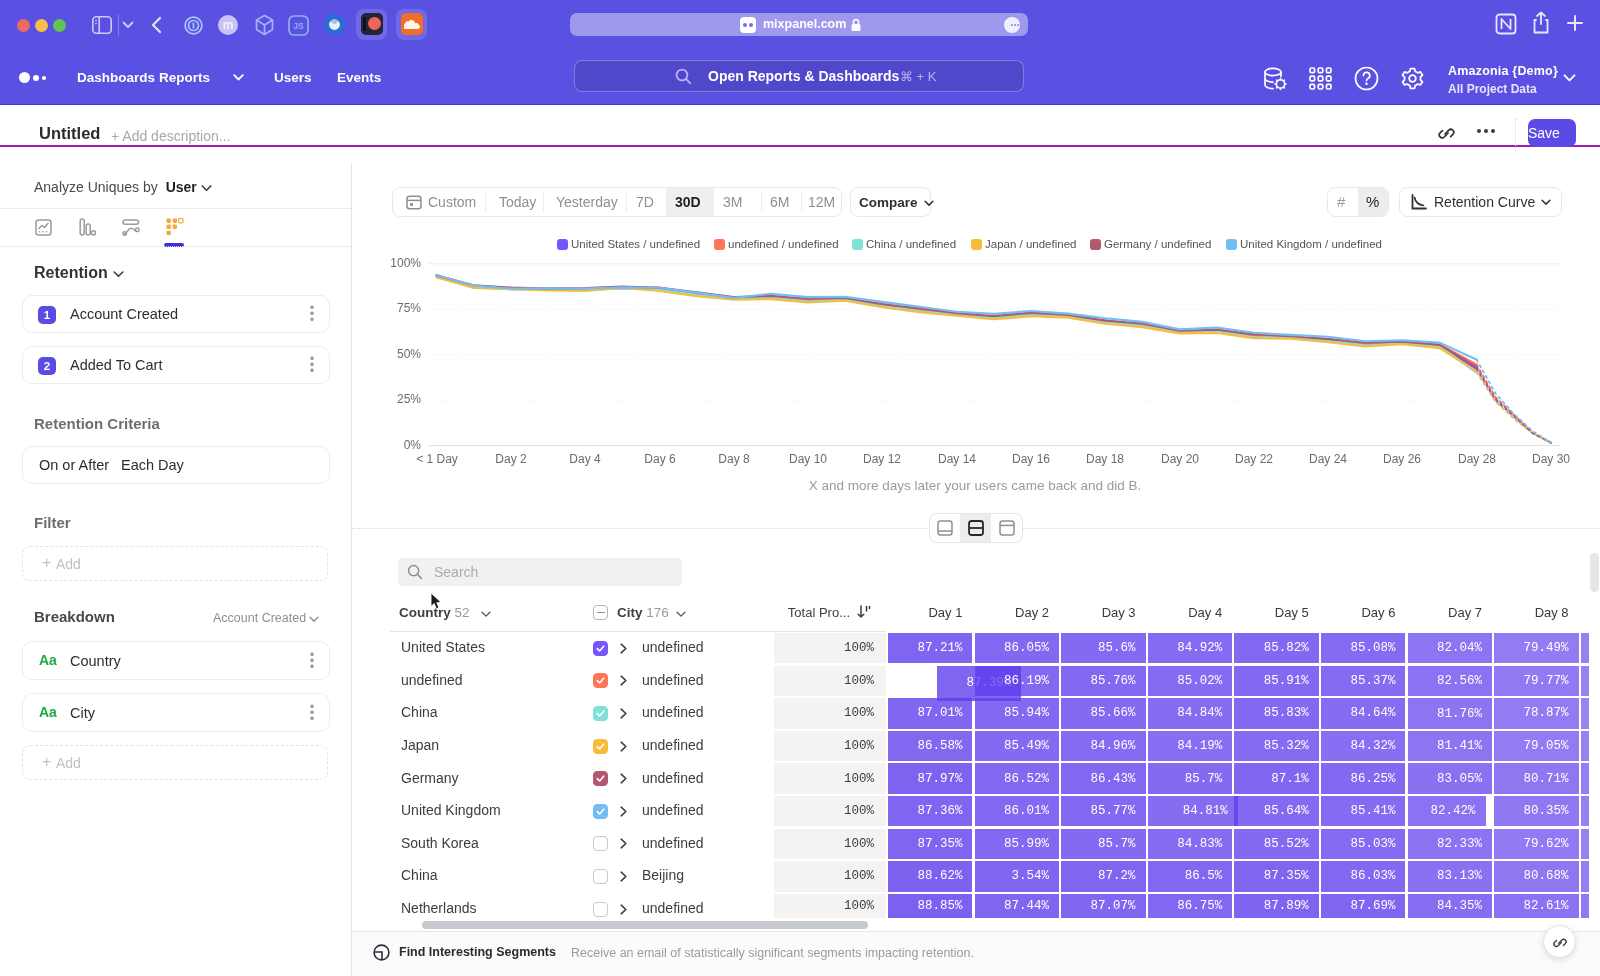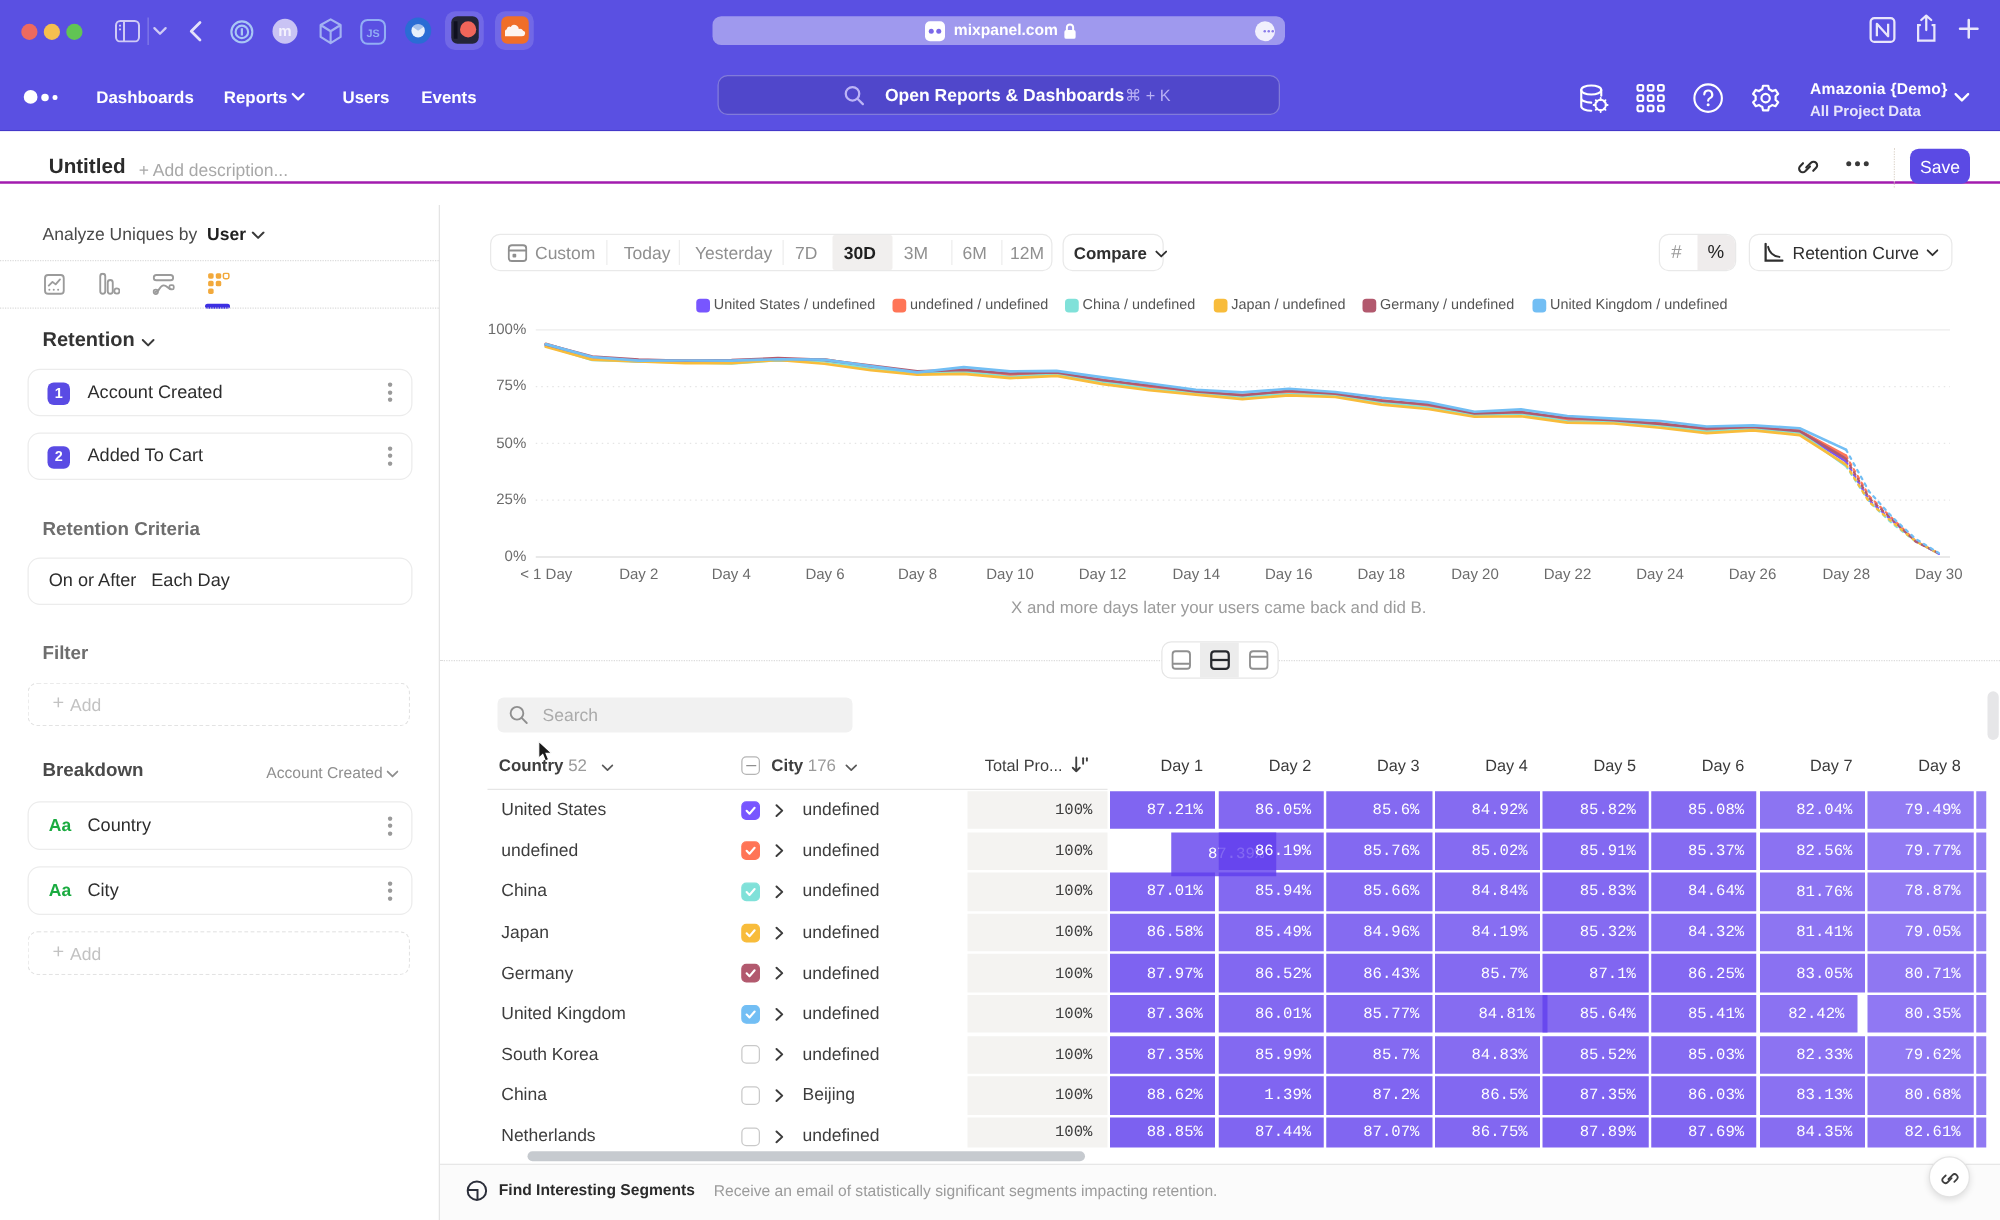--- a/index.html
+++ b/index.html
@@ -108,21 +108,21 @@
         <path d="M4 9 H2.5 V21.5 H15.5 V9 H14" fill="none" stroke="#e9e6fb" stroke-width="1.8" stroke-linecap="round"></path>
       </svg>
   <svg class="abs" style="left:1566px;top:14px;" width="18" height="18" viewBox="0 0 18 18">
         <path d="M9 2 V16 M2 9 H16" stroke="#e9e6fb" stroke-width="2" stroke-linecap="round"></path>
       </svg>
 
   <div class="abs" style="left:19px;top:72px;width:11px;height:11px;border-radius:50%;background:#fff;"></div>
   <div class="abs" style="left:33px;top:74.5px;width:6px;height:6px;border-radius:50%;background:#fff;"></div>
   <div class="abs" style="left:42px;top:76px;width:3.6px;height:3.6px;border-radius:50%;background:#fff;"></div>
   <div class="navlink" style="left:77px;">Dashboards</div>
-  <div class="navlink" style="left:179px;">Reports</div>
+  <div class="navlink" style="left:159px;">Reports</div>
   <svg class="abs" style="left:233px;top:74px;" width="11" height="7" viewBox="0 0 11 7">
         <path d="M1.2 1.2 L5.5 5.5 L9.8 1.2" stroke="#fff" stroke-width="1.8" fill="none" stroke-linecap="round" stroke-linejoin="round"></path>
       </svg>
   <div class="navlink" style="left:274px;">Users</div>
   <div class="navlink" style="left:337px;">Events</div>
   <div class="appsearch">
     <svg class="abs" style="left:100px;top:7px;" width="17" height="17" viewBox="0 0 17 17">
           <circle cx="7" cy="7" r="5.4" fill="none" stroke="#bcb4f6" stroke-width="1.8"></circle>
           <line x1="11.2" y1="11.2" x2="15.3" y2="15.3" stroke="#bcb4f6" stroke-width="1.8" stroke-linecap="round"></line>
         </svg>
@@ -169,21 +169,21 @@
   <div class="abs" style="left:39px;top:19px;font-size:16.5px;font-weight:700;color:#2b2b2b;">Untitled</div>
   <div class="abs" style="left:111px;top:23px;font-size:14px;color:#a8a8a8;">+ Add description...</div>
   <svg class="abs" style="left:1437px;top:18px;" width="19" height="19" viewBox="0 0 19 19">
         <g fill="none" stroke="#2f2f2f" stroke-width="1.7" stroke-linecap="round">
           <path d="M8 11 L11.8 7.2 a2.9 2.9 0 0 1 4.1 4.1 L13.6 13.6"></path>
           <path d="M11 8 L7.2 11.8 a2.9 2.9 0 0 1 -4.1 -4.1 L5.4 5.4" transform="translate(0,2.2)"></path>
         </g>
       </svg>
   <div class="abs" style="left:1477px;top:24px;width:4px;height:4px;border-radius:50%;background:#3a3a3a;box-shadow:7px 0 0 #3a3a3a, 14px 0 0 #3a3a3a;"></div>
   <div class="abs" style="left:1515px;top:13px;width:1px;height:32px;border-left:1px dotted #e0d8cf;"></div>
-  <div class="abs" style="left:1528px;top:14px;width:48px;height:28px;background:#5b4ae4;border-radius:7px;color:#fff;font-size:14px;font-weight:400;text-align:center;line-height:28px;">Save</div>
+  <div class="abs" style="left:1528px;top:14px;width:48px;height:28px;background:#5b4ae4;border-radius:7px;color:#fff;font-size:14px;font-weight:400;text-align:left;line-height:28px;">Save</div>
 </div>
 
 <div id="side">
   <div class="abs" style="left:34px;top:15px;font-size:14px;color:#4a4a4a;">Analyze Uniques by <span style="font-weight:700;color:#1f1f1f;margin-left:4px;">User</span></div>
   <svg class="abs" style="left:201px;top:21px;" width="11" height="7" viewBox="0 0 11 7">
         <path d="M1.2 1 L5.5 5.3 L9.8 1" stroke="#3a3a3a" stroke-width="1.6" fill="none" stroke-linecap="round" stroke-linejoin="round"></path>
       </svg>
   <div class="sdiv" style="top:44px;"></div>
 
   <svg class="abs" style="left:35px;top:55px;" width="17" height="17" viewBox="0 0 17 17">
@@ -694,21 +694,21 @@
       <path d="M1.2 1.2 L5.8 5.5 L1.2 9.8" stroke="#3d3d3d" stroke-width="1.6" fill="none" stroke-linecap="round" stroke-linejoin="round"></path>
     </svg>
 <div class="trow-label" style="left:642px;top:867.4px;">Beijing</div>
 <div class="tpcell" style="left:774px;top:861.2px;width:112px;height:30.4px;">
       <span>100%</span>
     </div>
 <div class="pcell" style="left:888.0px;top:861.2px;width:84.4px;height:30.4px;background:rgba(95,61,237,0.811);">
       <span>88.62%</span>
     </div>
 <div class="pcell" style="left:974.6px;top:861.2px;width:84.4px;height:30.4px;background:rgba(95,61,237,0.795);">
-      <span>1.39%</span>
+      <span>3.54%</span>
     </div>
 <div class="pcell" style="left:1061.2px;top:861.2px;width:84.4px;height:30.4px;background:rgba(95,61,237,0.791);">
       <span>87.2%</span>
     </div>
 <div class="pcell" style="left:1147.8px;top:861.2px;width:84.4px;height:30.4px;background:rgba(95,61,237,0.781);">
       <span>86.5%</span>
     </div>
 <div class="pcell" style="left:1234.4px;top:861.2px;width:84.4px;height:30.4px;background:rgba(95,61,237,0.793);">
       <span>87.35%</span>
     </div>

